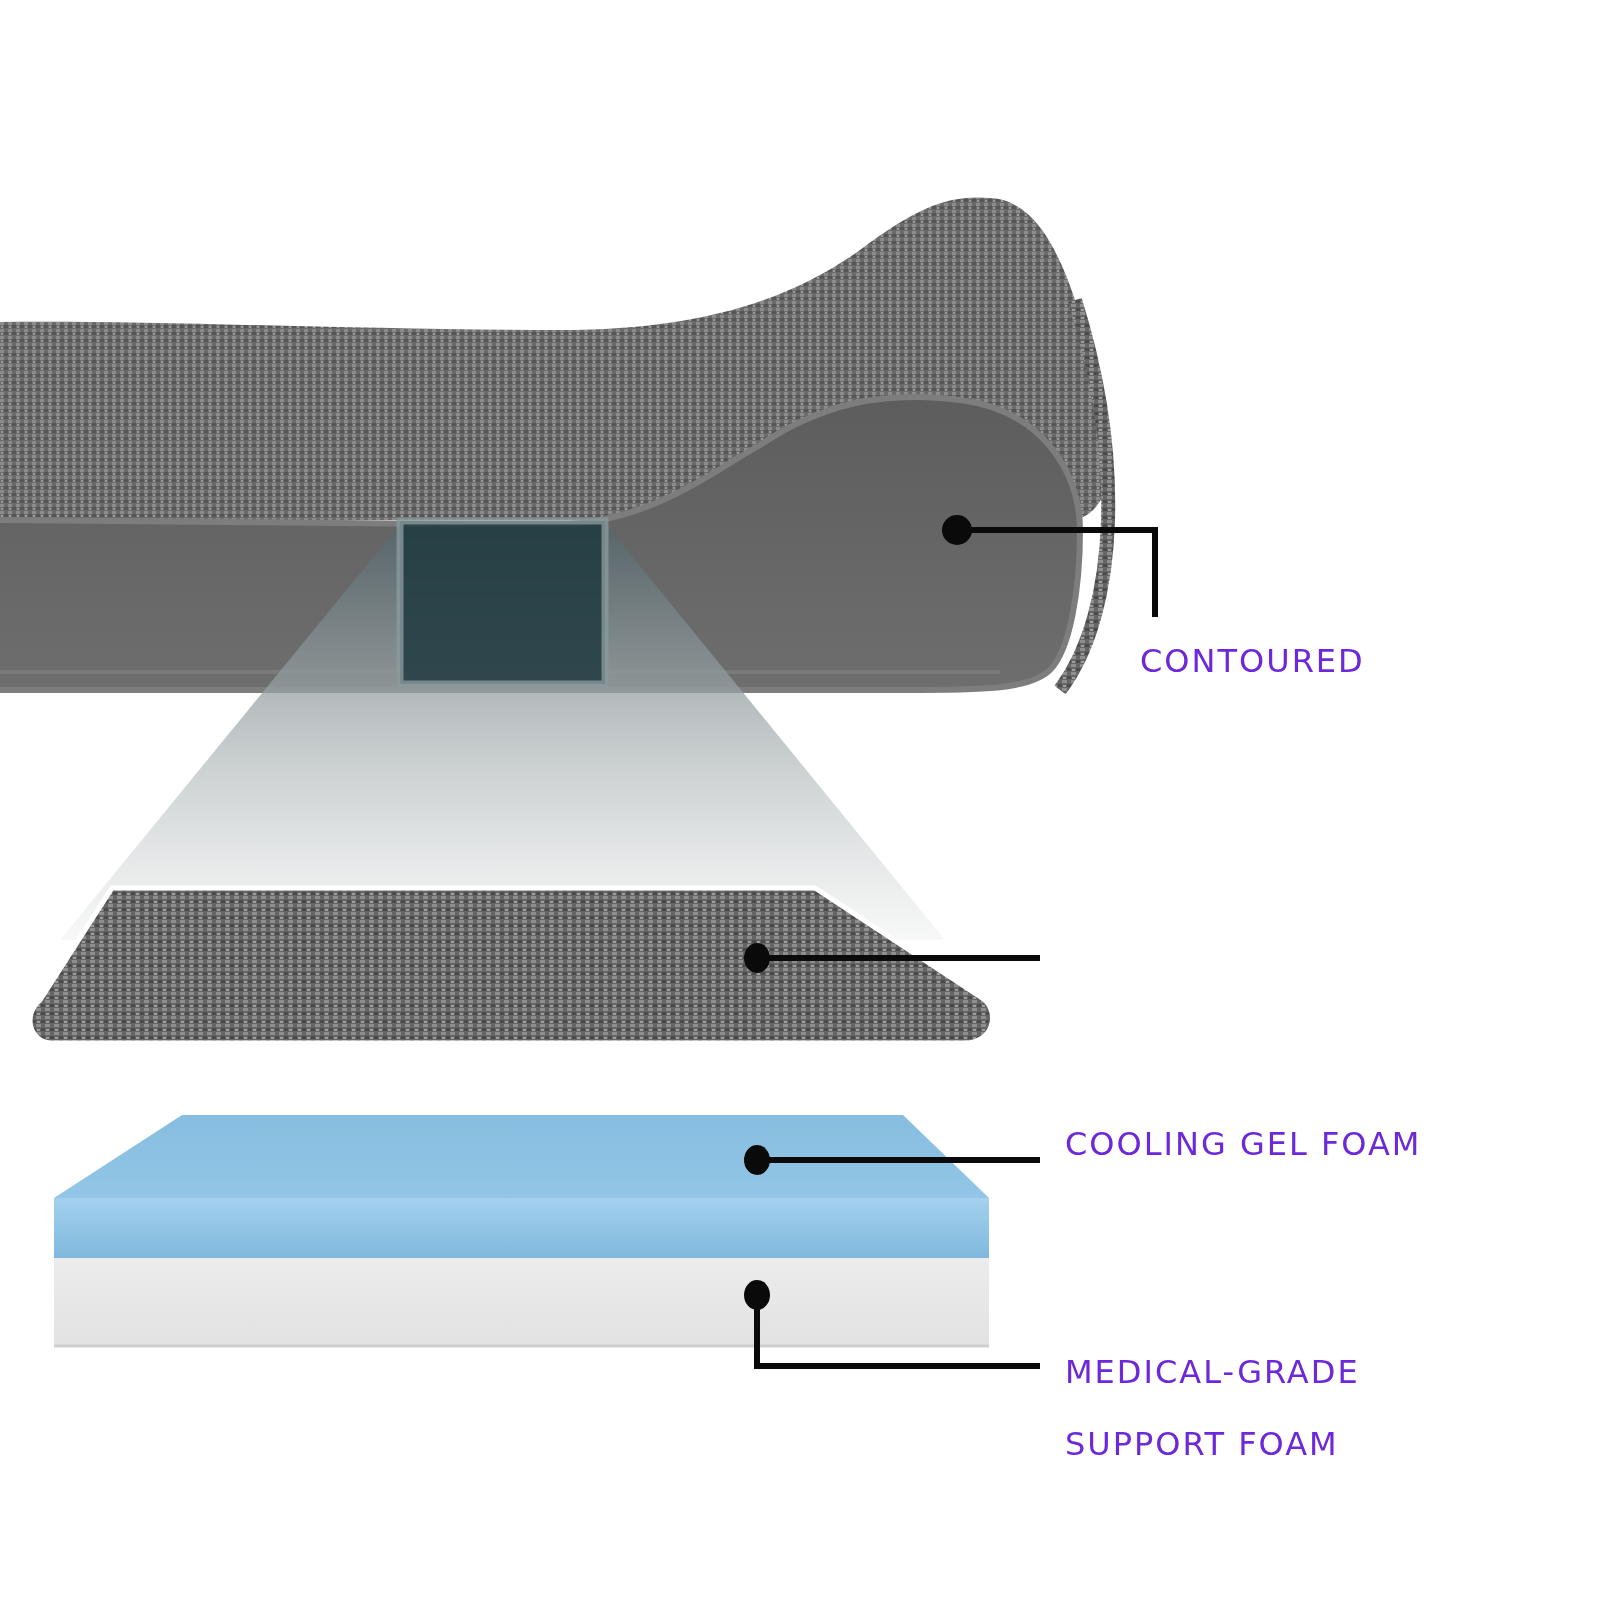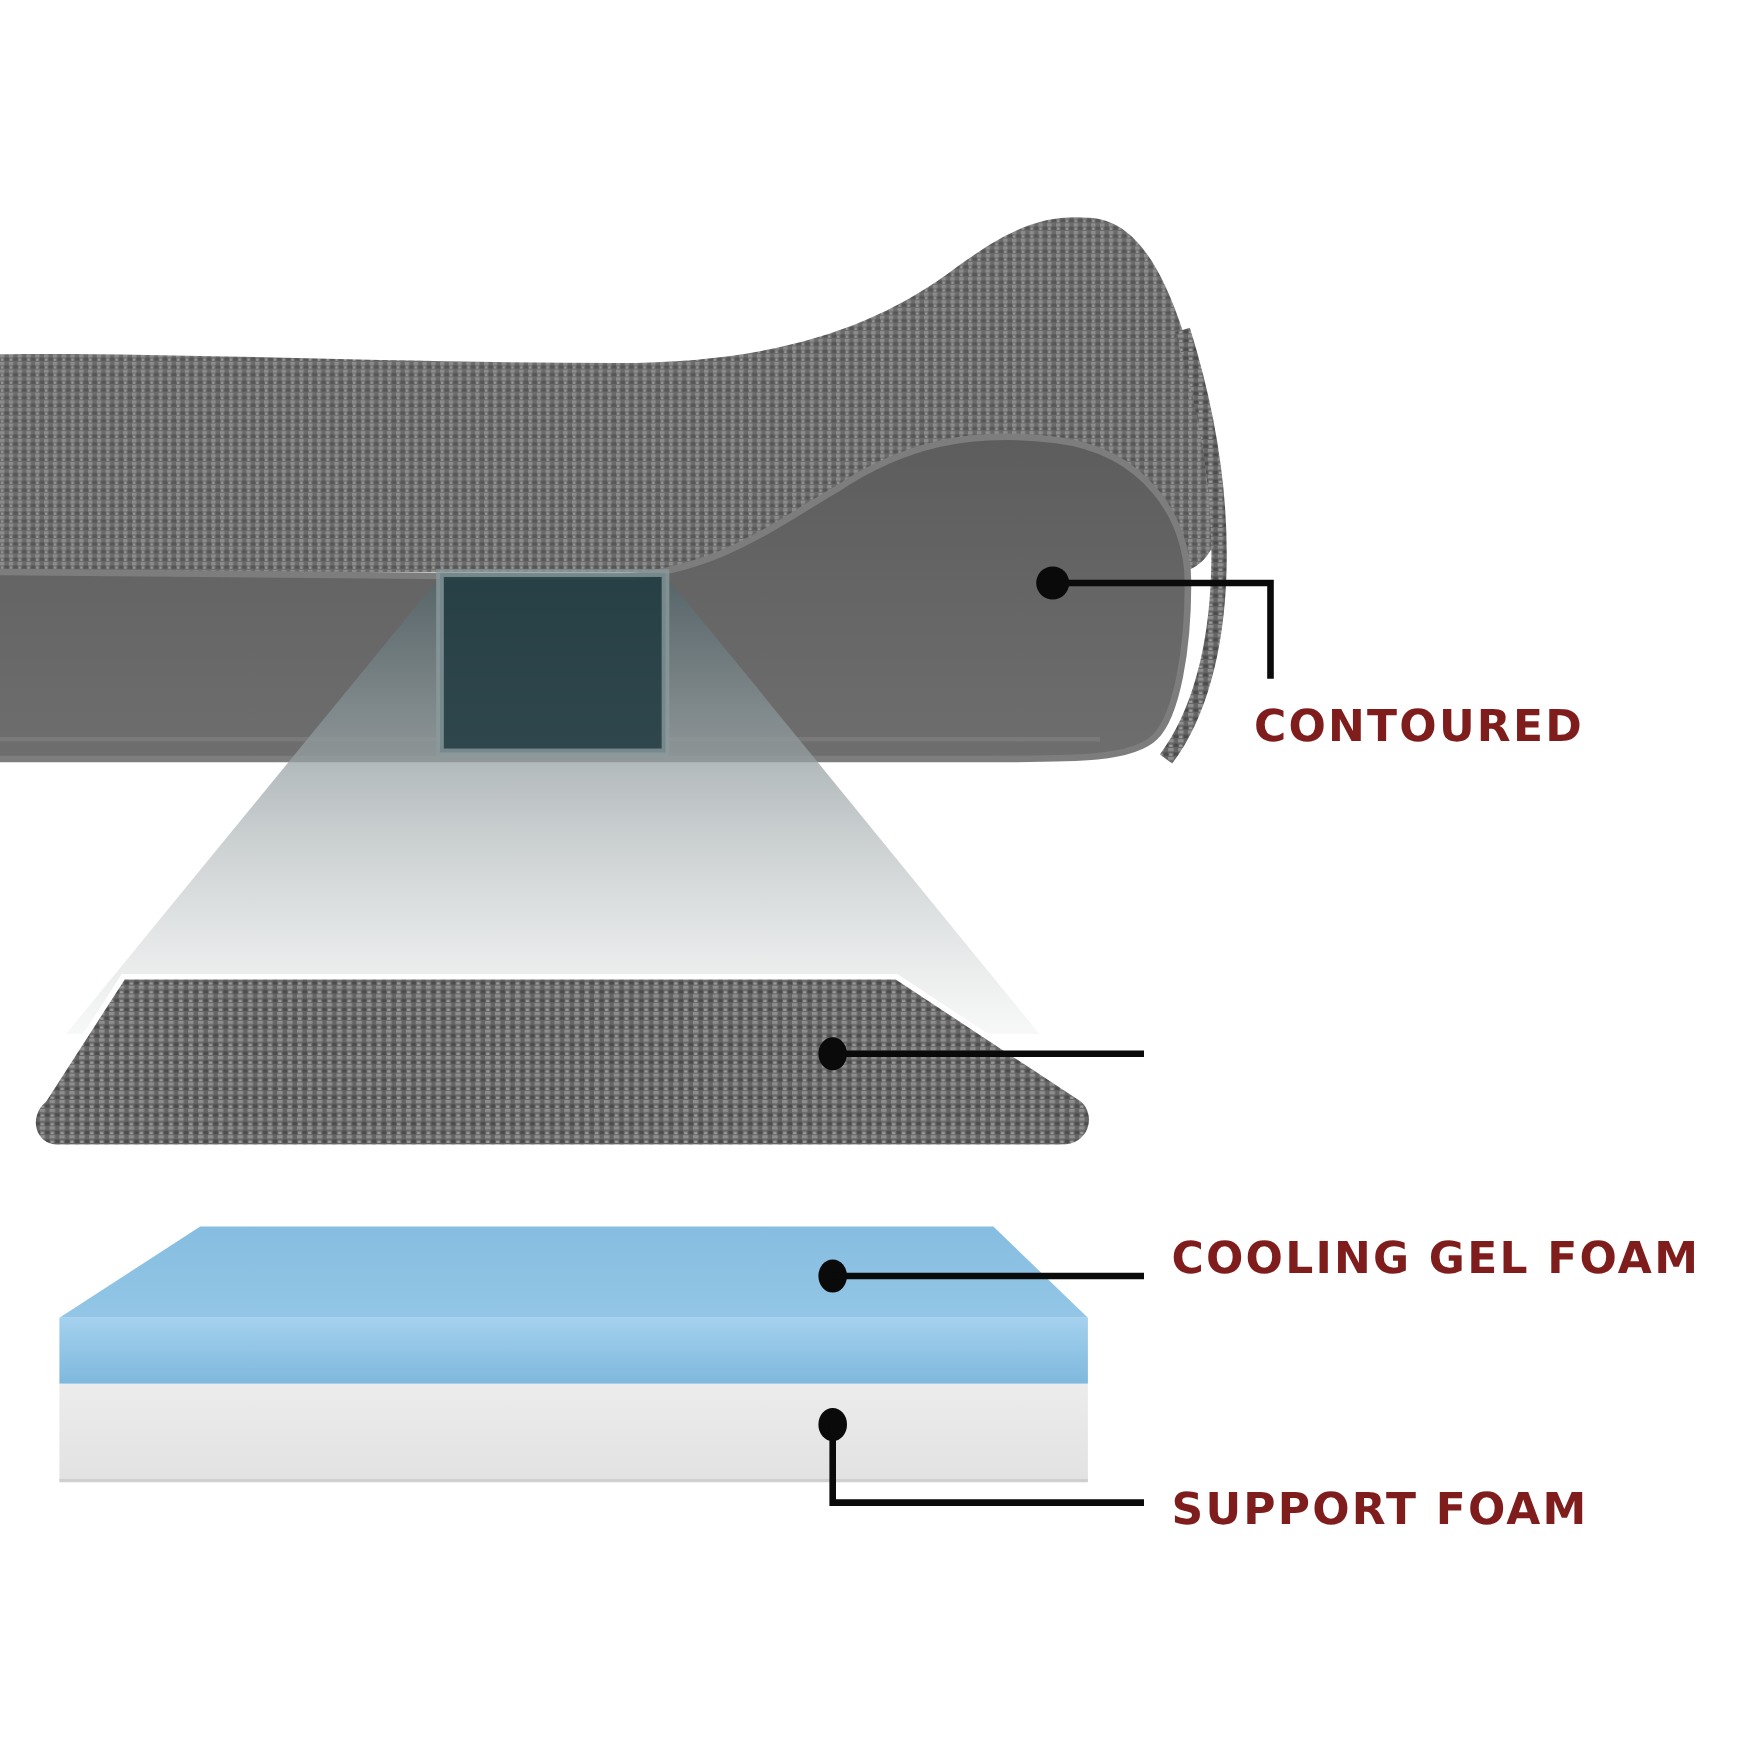--- a/index.html
+++ b/index.html
@@ -1,23 +1,23 @@
 <!DOCTYPE html>
 <html><head>
 <meta charset="utf-8">
 <style>
   html, body { margin: 0; padding: 0; background: #ffffff; }
   body { width: 1600px; height: 1600px; position: relative; overflow: hidden; font-family: "DejaVu Sans", "Liberation Sans", sans-serif; }
   .stage { position: absolute; left: 0; top: 0; width: 1600px; height: 1600px; }
   svg.art { position: absolute; left: 0; top: 0; }
   .label {
     position: absolute;
-    color: #7f1d1d;
-    font-weight: bold;
-    font-size: 40px;
+    color: #6d28d9;
+    font-weight: normal;
+    font-size: 32px;
     line-height: 72px;
     letter-spacing: 2px;
     white-space: nowrap;
     text-transform: uppercase;
   }
   .label span { display: block; }
   #lbl-contour { left: 1140px; top: 625px; }
   #lbl-minky { left: 1065px; top: 920px; }
   #lbl-gel { left: 1065px; top: 1108px; }
   #lbl-support { left: 1065px; top: 1336px; }
@@ -109,16 +109,17 @@
   <div class="label" id="lbl-contour">
     <span>CONTOURED</span>
   </div>
 
 
   <div class="label" id="lbl-gel">
     <span>COOLING GEL FOAM</span>
   </div>
 
   <div class="label" id="lbl-support">
+    <span>MEDICAL-GRADE</span>
     <span>SUPPORT FOAM</span>
   </div>
 
 </div>
 
 </body></html>

